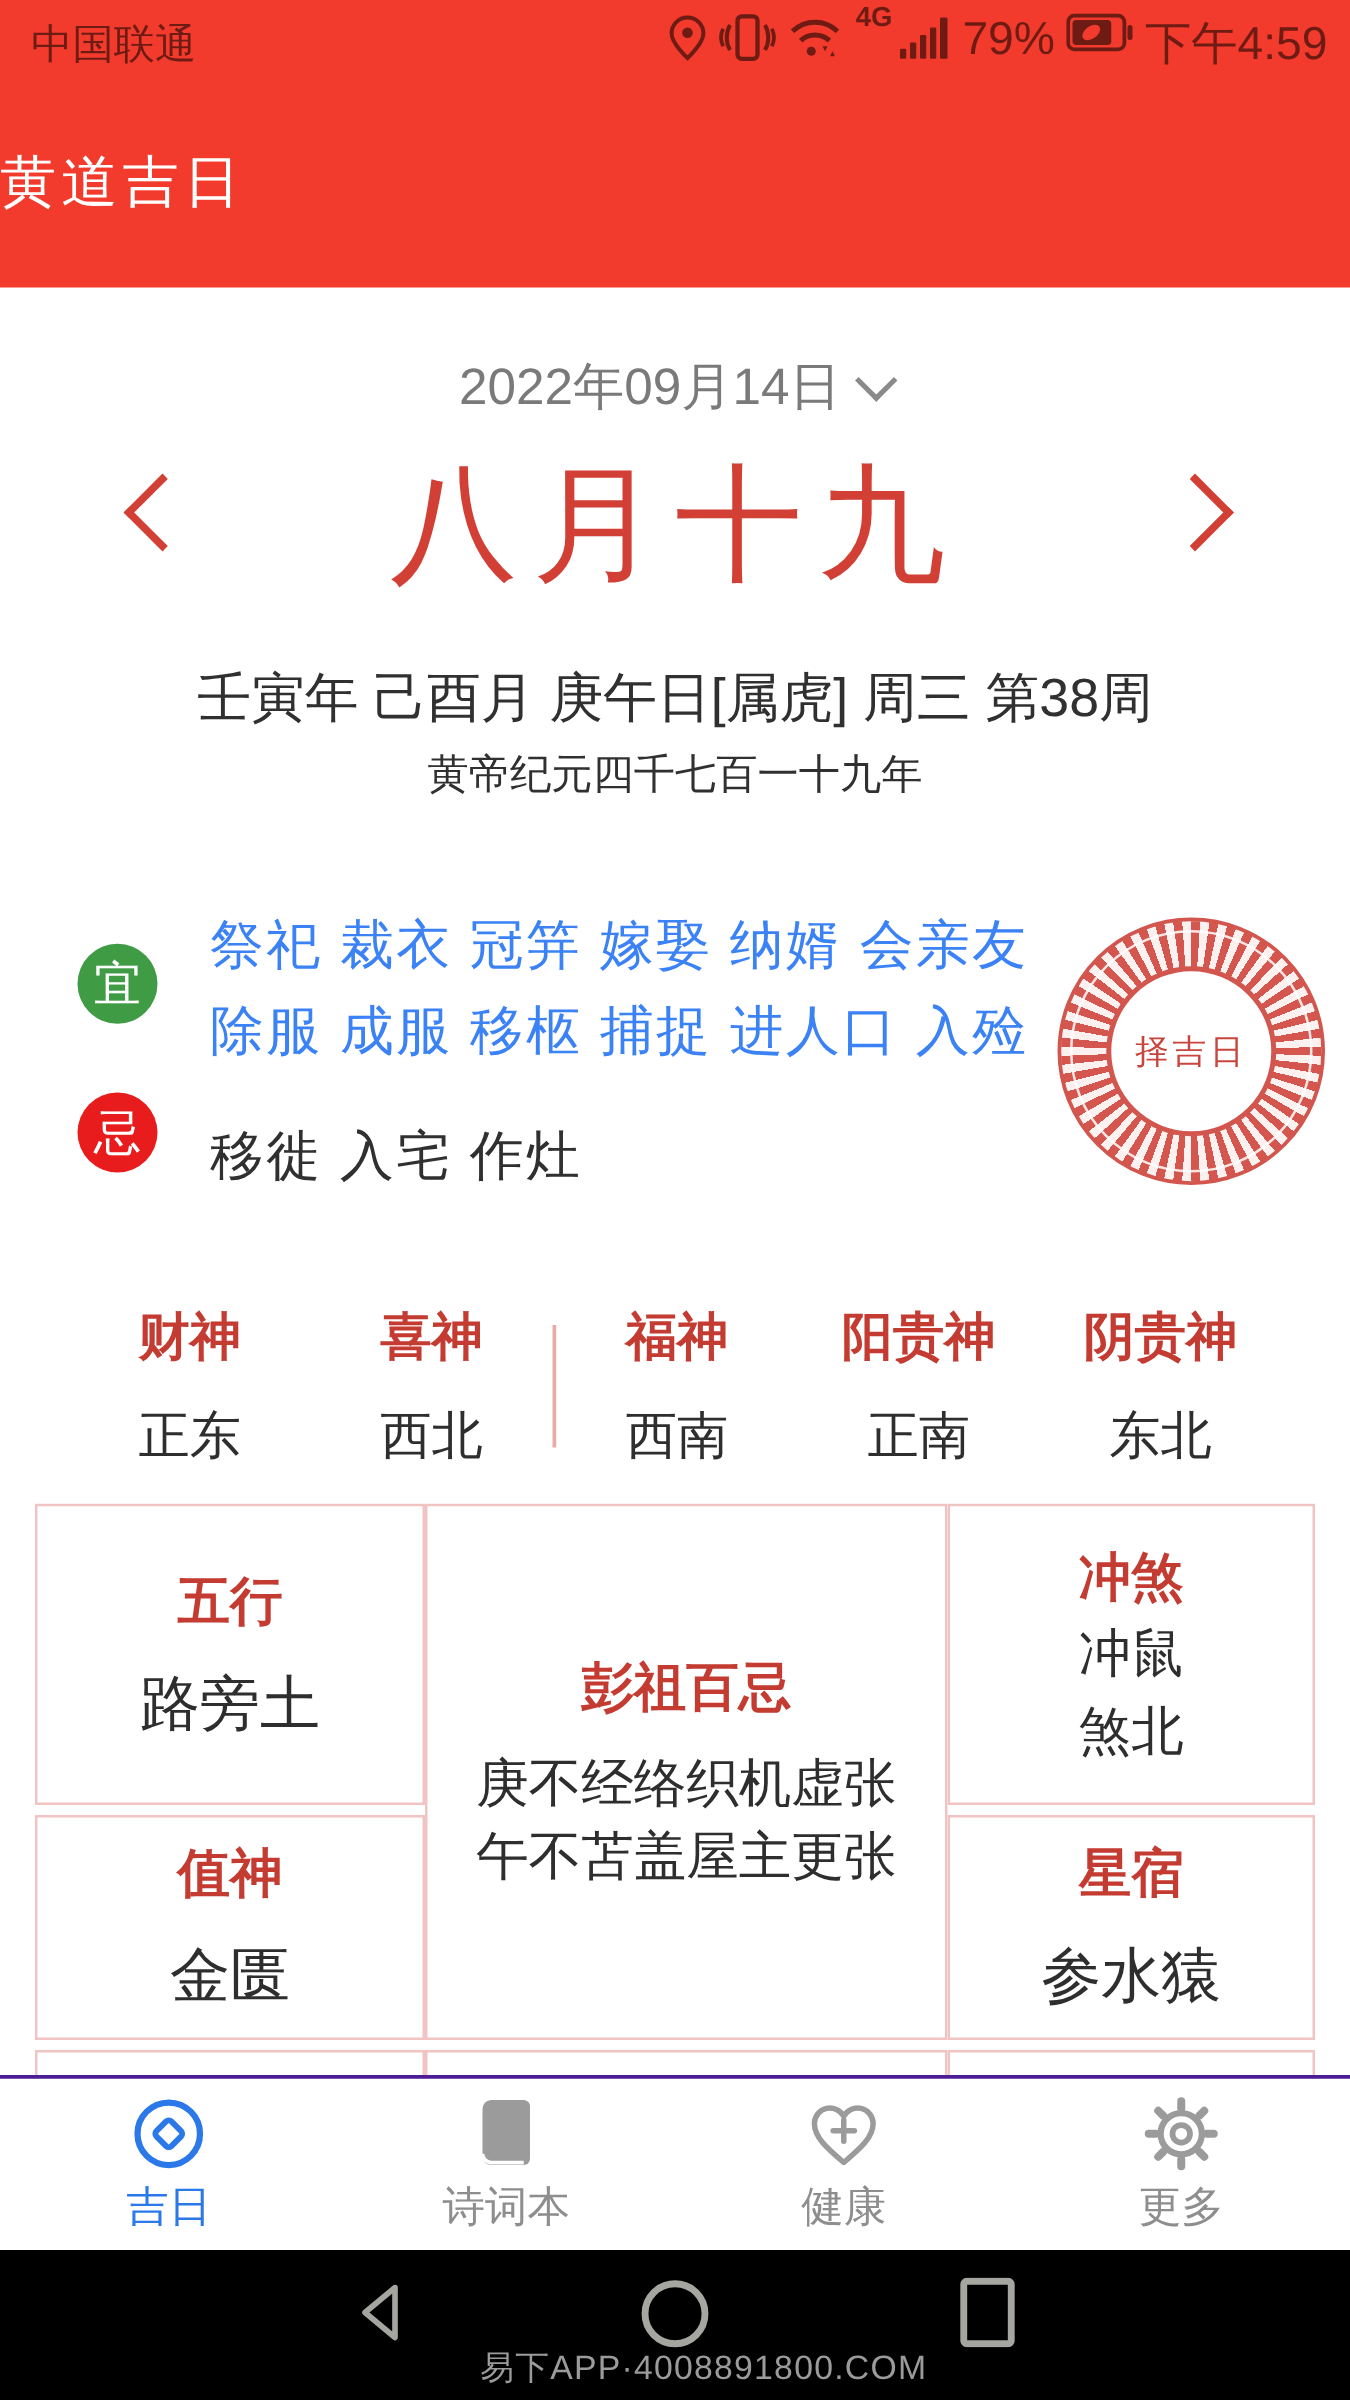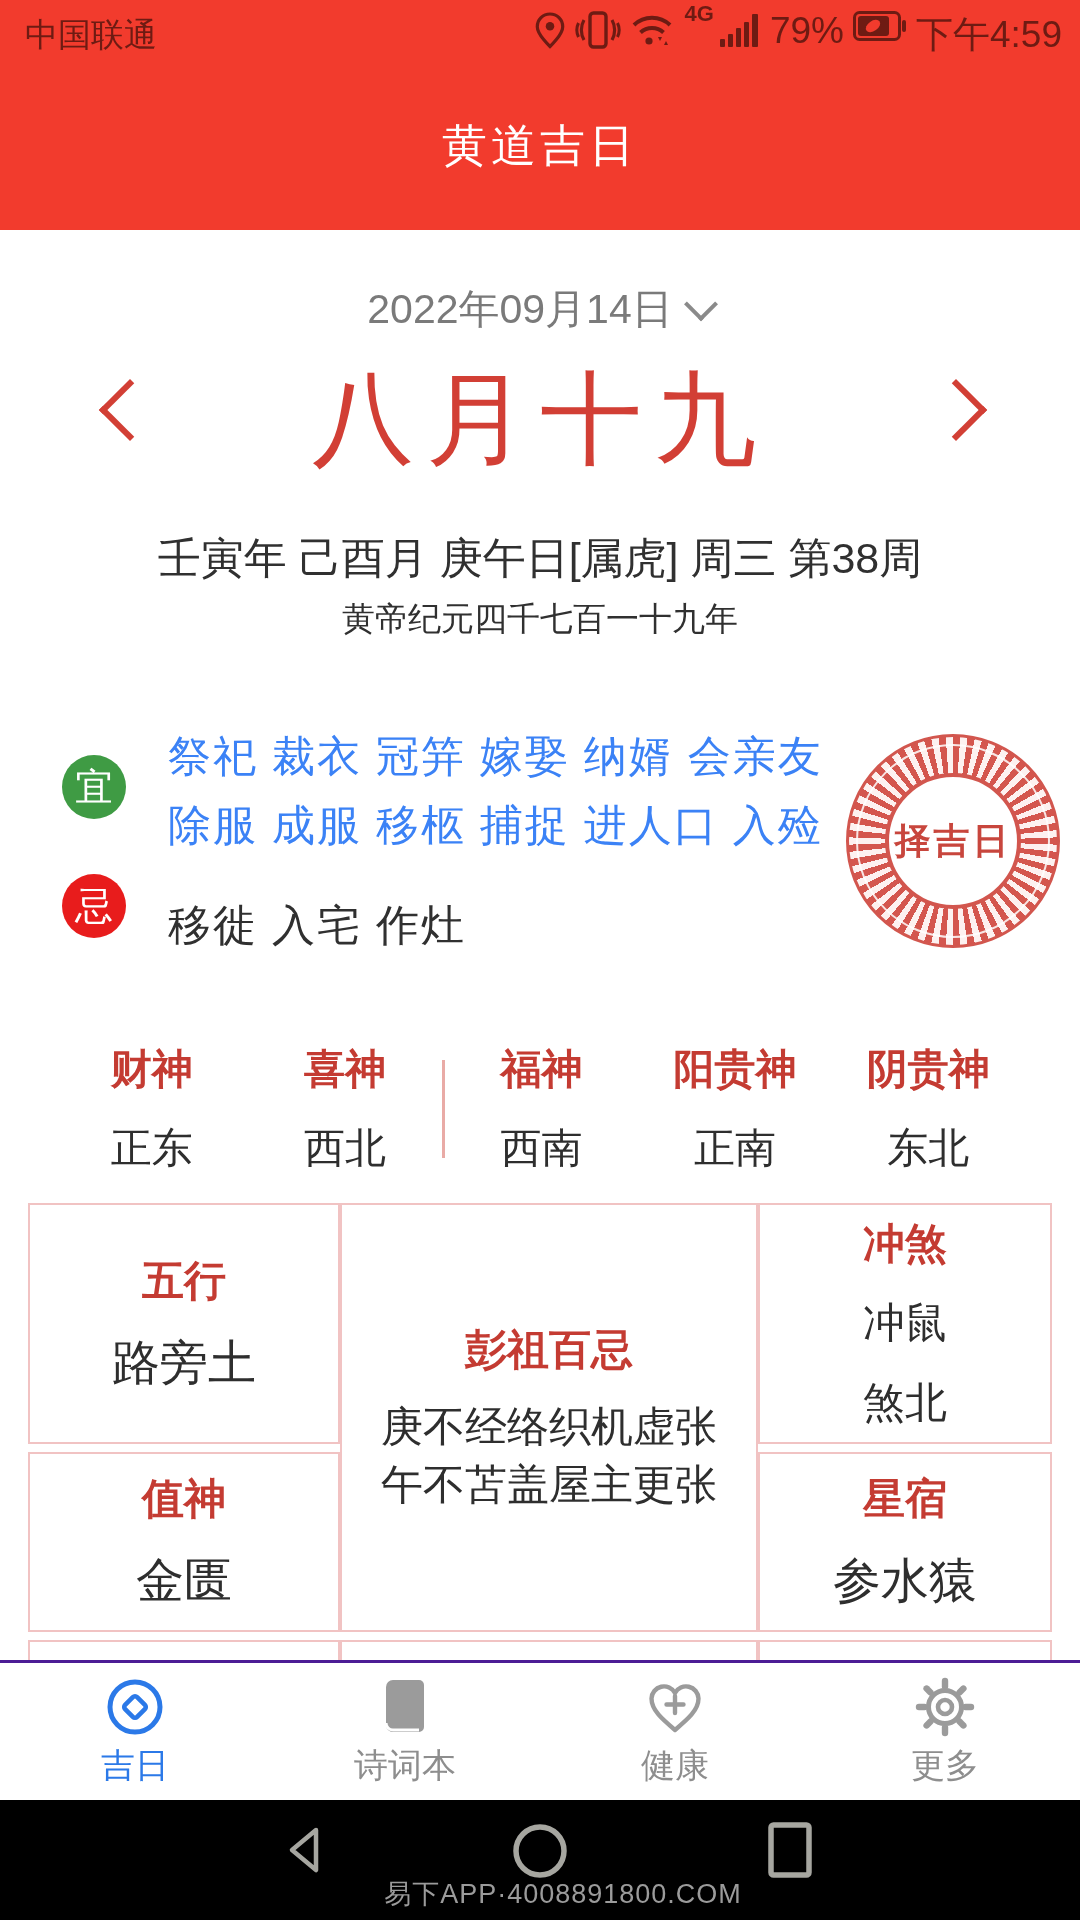--- a/index.html
+++ b/index.html
@@ -10,21 +10,21 @@
   }
   
   .header { position:absolute; top:0; left:0; width:100%; height:230px; background:#f23b2d; }
   .status-bar { position:absolute; top:10px; left:25px; right:18px; height:50px;
     display:flex; justify-content:space-between; align-items:center; color:#6e1b13; }
   .carrier { font-size:33px; }
   .status-right { display:flex; align-items:flex-start; gap:9px; }
   .status-right svg { display:block; }
   .pct, .time { font-size:37px; }
   .net-label { font-size:22px; font-weight:bold; transform:translateY(-9px); margin-right:-4px; }
-  .app-title { position:absolute; top:116px; width:100%; text-align:center;
+  .app-title { position:absolute; top:116px; width:100%; 
     color:#ffffff; font-size:45px; letter-spacing:4px; }
   
   .date-row { position:absolute; top:282px; width:100%; display:flex; justify-content:center;
     align-items:center; gap:16px; color:#7a7a7a; font-size:41px; cursor:pointer; }
   .caret-down { width:20px; height:20px; border-right:4px solid #8a8a8a; border-bottom:4px solid #8a8a8a;
     transform:rotate(45deg) translate(-4px,-4px); }
   .lunar-date { position:absolute; top:352px; width:100%; text-align:center;
     color:#d23f35; font-size:102px; letter-spacing:12px; }
   .chev { position:absolute; top:388px; width:38px; height:38px; }
   .chev-left  { left:108px; border-left:6px solid #d23f35; border-bottom:6px solid #d23f35; transform:rotate(45deg); }
@@ -41,39 +41,39 @@
   .ji-text { position:absolute; left:168px; top:891px; width:680px;
     font-size:43px; line-height:69px; color:#303030; letter-spacing:2px; }
   
   .stamp { position:absolute; left:846px; top:734px; width:208px; height:208px; border-radius:50%;
     background:repeating-conic-gradient(#d14a41 0deg 4deg, #fdf0ef 4deg 8deg);
     border:3px solid #cf4a41; opacity:.93; }
   .stamp::before { content:""; position:absolute; inset:7px; border-radius:50%;
     border:2px solid rgba(255,255,255,.85); }
   .stamp-inner { position:absolute; inset:36px; border-radius:50%; background:#fff;
     border:4px solid #cf4a41; display:flex; align-items:center; justify-content:center;
-    color:#c4392f; font-size:36px; font-weight:bold; letter-spacing:3px; }
+    color:#c4392f; font-size:27px; font-weight:normal; letter-spacing:3px; }
   
   .gods { position:absolute; left:55px; right:55px; top:1042px; display:flex; align-items:stretch; }
   .god { flex:1; text-align:center; }
   .g-label { color:#c43b32; font-weight:bold; font-size:41px; margin-bottom:24px; }
   .g-value { color:#2e2e2e; font-size:41px; }
   .gods-divider { width:3px; height:98px; background:#e9aba6; align-self:center; }
   
   .info-grid { position:absolute; left:28px; top:1203px; width:1024px;
     display:grid; grid-template-columns:312px 1fr 294px; grid-template-rows:241px 180px 130px;
     row-gap:8px; column-gap:0; }
   .cell { border:2px solid #f1c3c3; background:#fff;
     display:flex; flex-direction:column; align-items:center; justify-content:center; }
   .c-label { color:#c43b32; font-weight:bold; font-size:42px; }
   .c-value { color:#2e2e2e; font-size:48px; margin-top:22px; }
   .c-line  { color:#2e2e2e; font-size:42px; line-height:58px; }
   .cell-pengzu { grid-column:2; grid-row:1 / span 2; }
   .cell-pengzu .c-label { margin-bottom:20px; }
-  .cell-chongsha .c-line { margin-top:22px; }
+  .cell-chongsha .c-line { margin-top:4px; }
   
   .tab-bar { position:absolute; left:0; top:1660px; width:100%; height:140px; background:#fff;
     border-top:3px solid #4c1d95; display:flex; z-index:6; }
   .tab { flex:1; display:flex; flex-direction:column; align-items:center; padding-top:12px; cursor:pointer; }
   .t-icon { width:64px; height:64px; }
   .t-label { font-size:34px; color:#8e8e8e; margin-top:4px; }
   .tab.active .t-label { color:#2b79e8; }
   
   .nav-bar { position:absolute; left:0; top:1800px; width:100%; height:120px; background:#000; z-index:7; }
   .nav-btn { position:absolute; top:1822px; z-index:8; cursor:pointer; }

